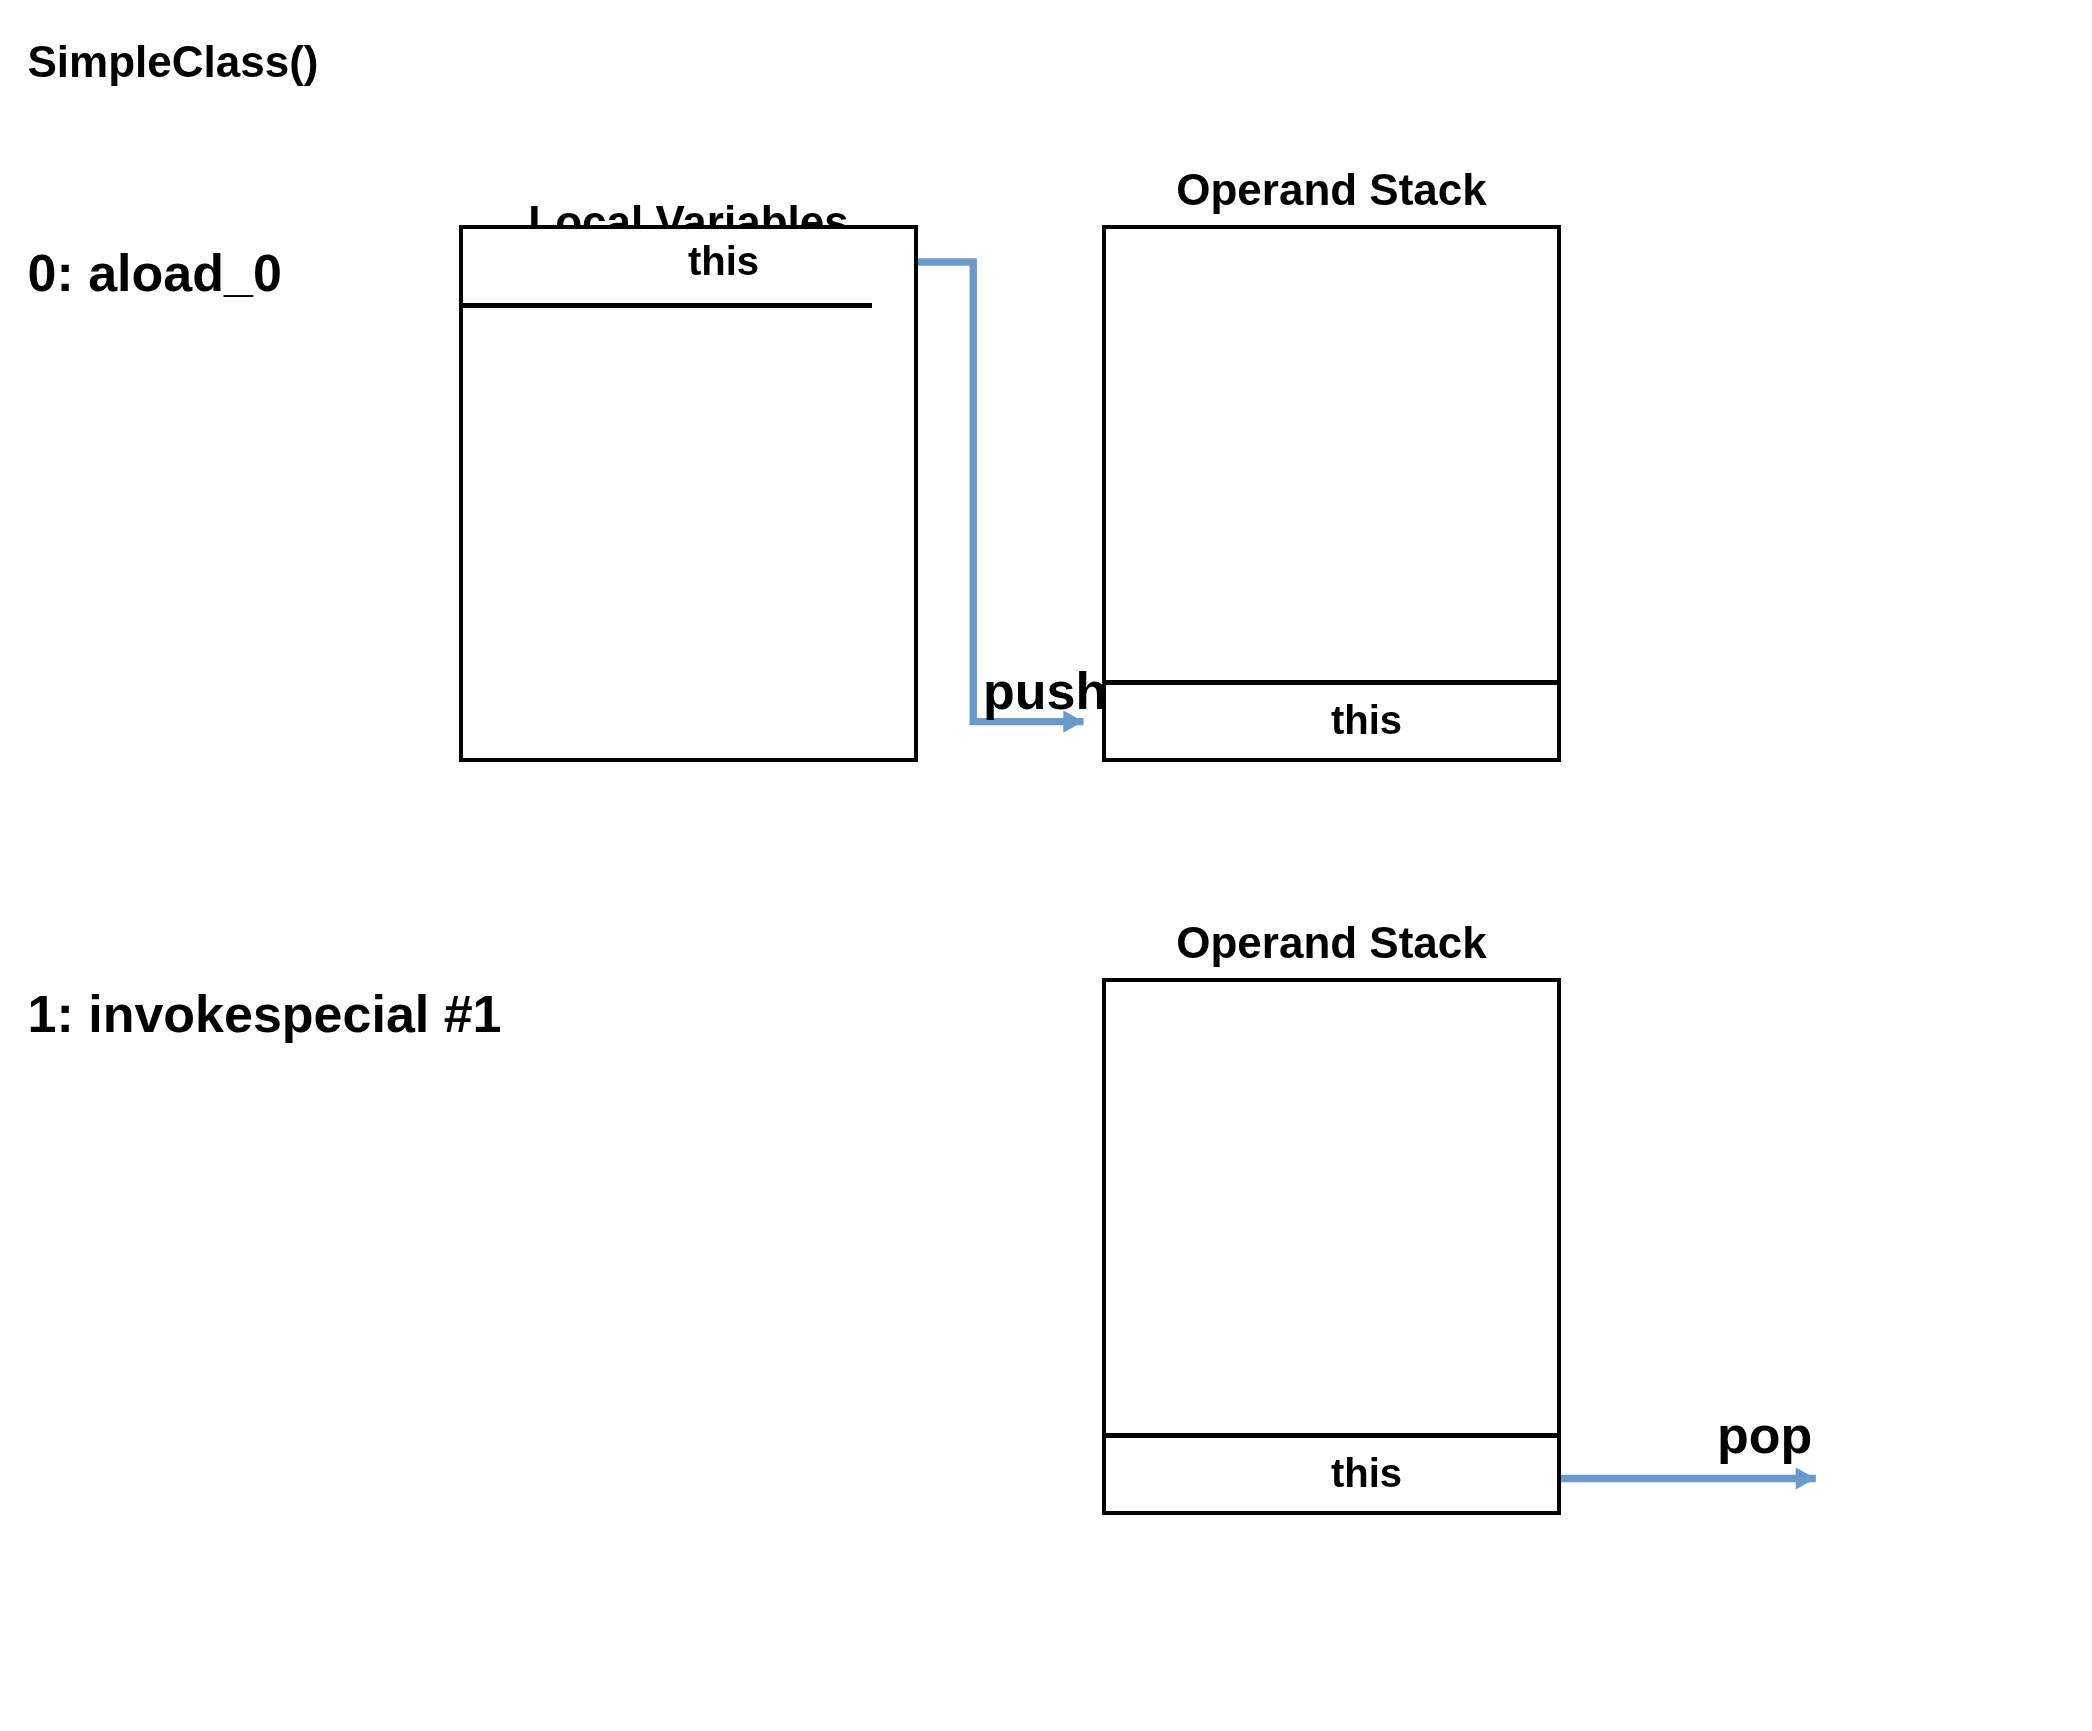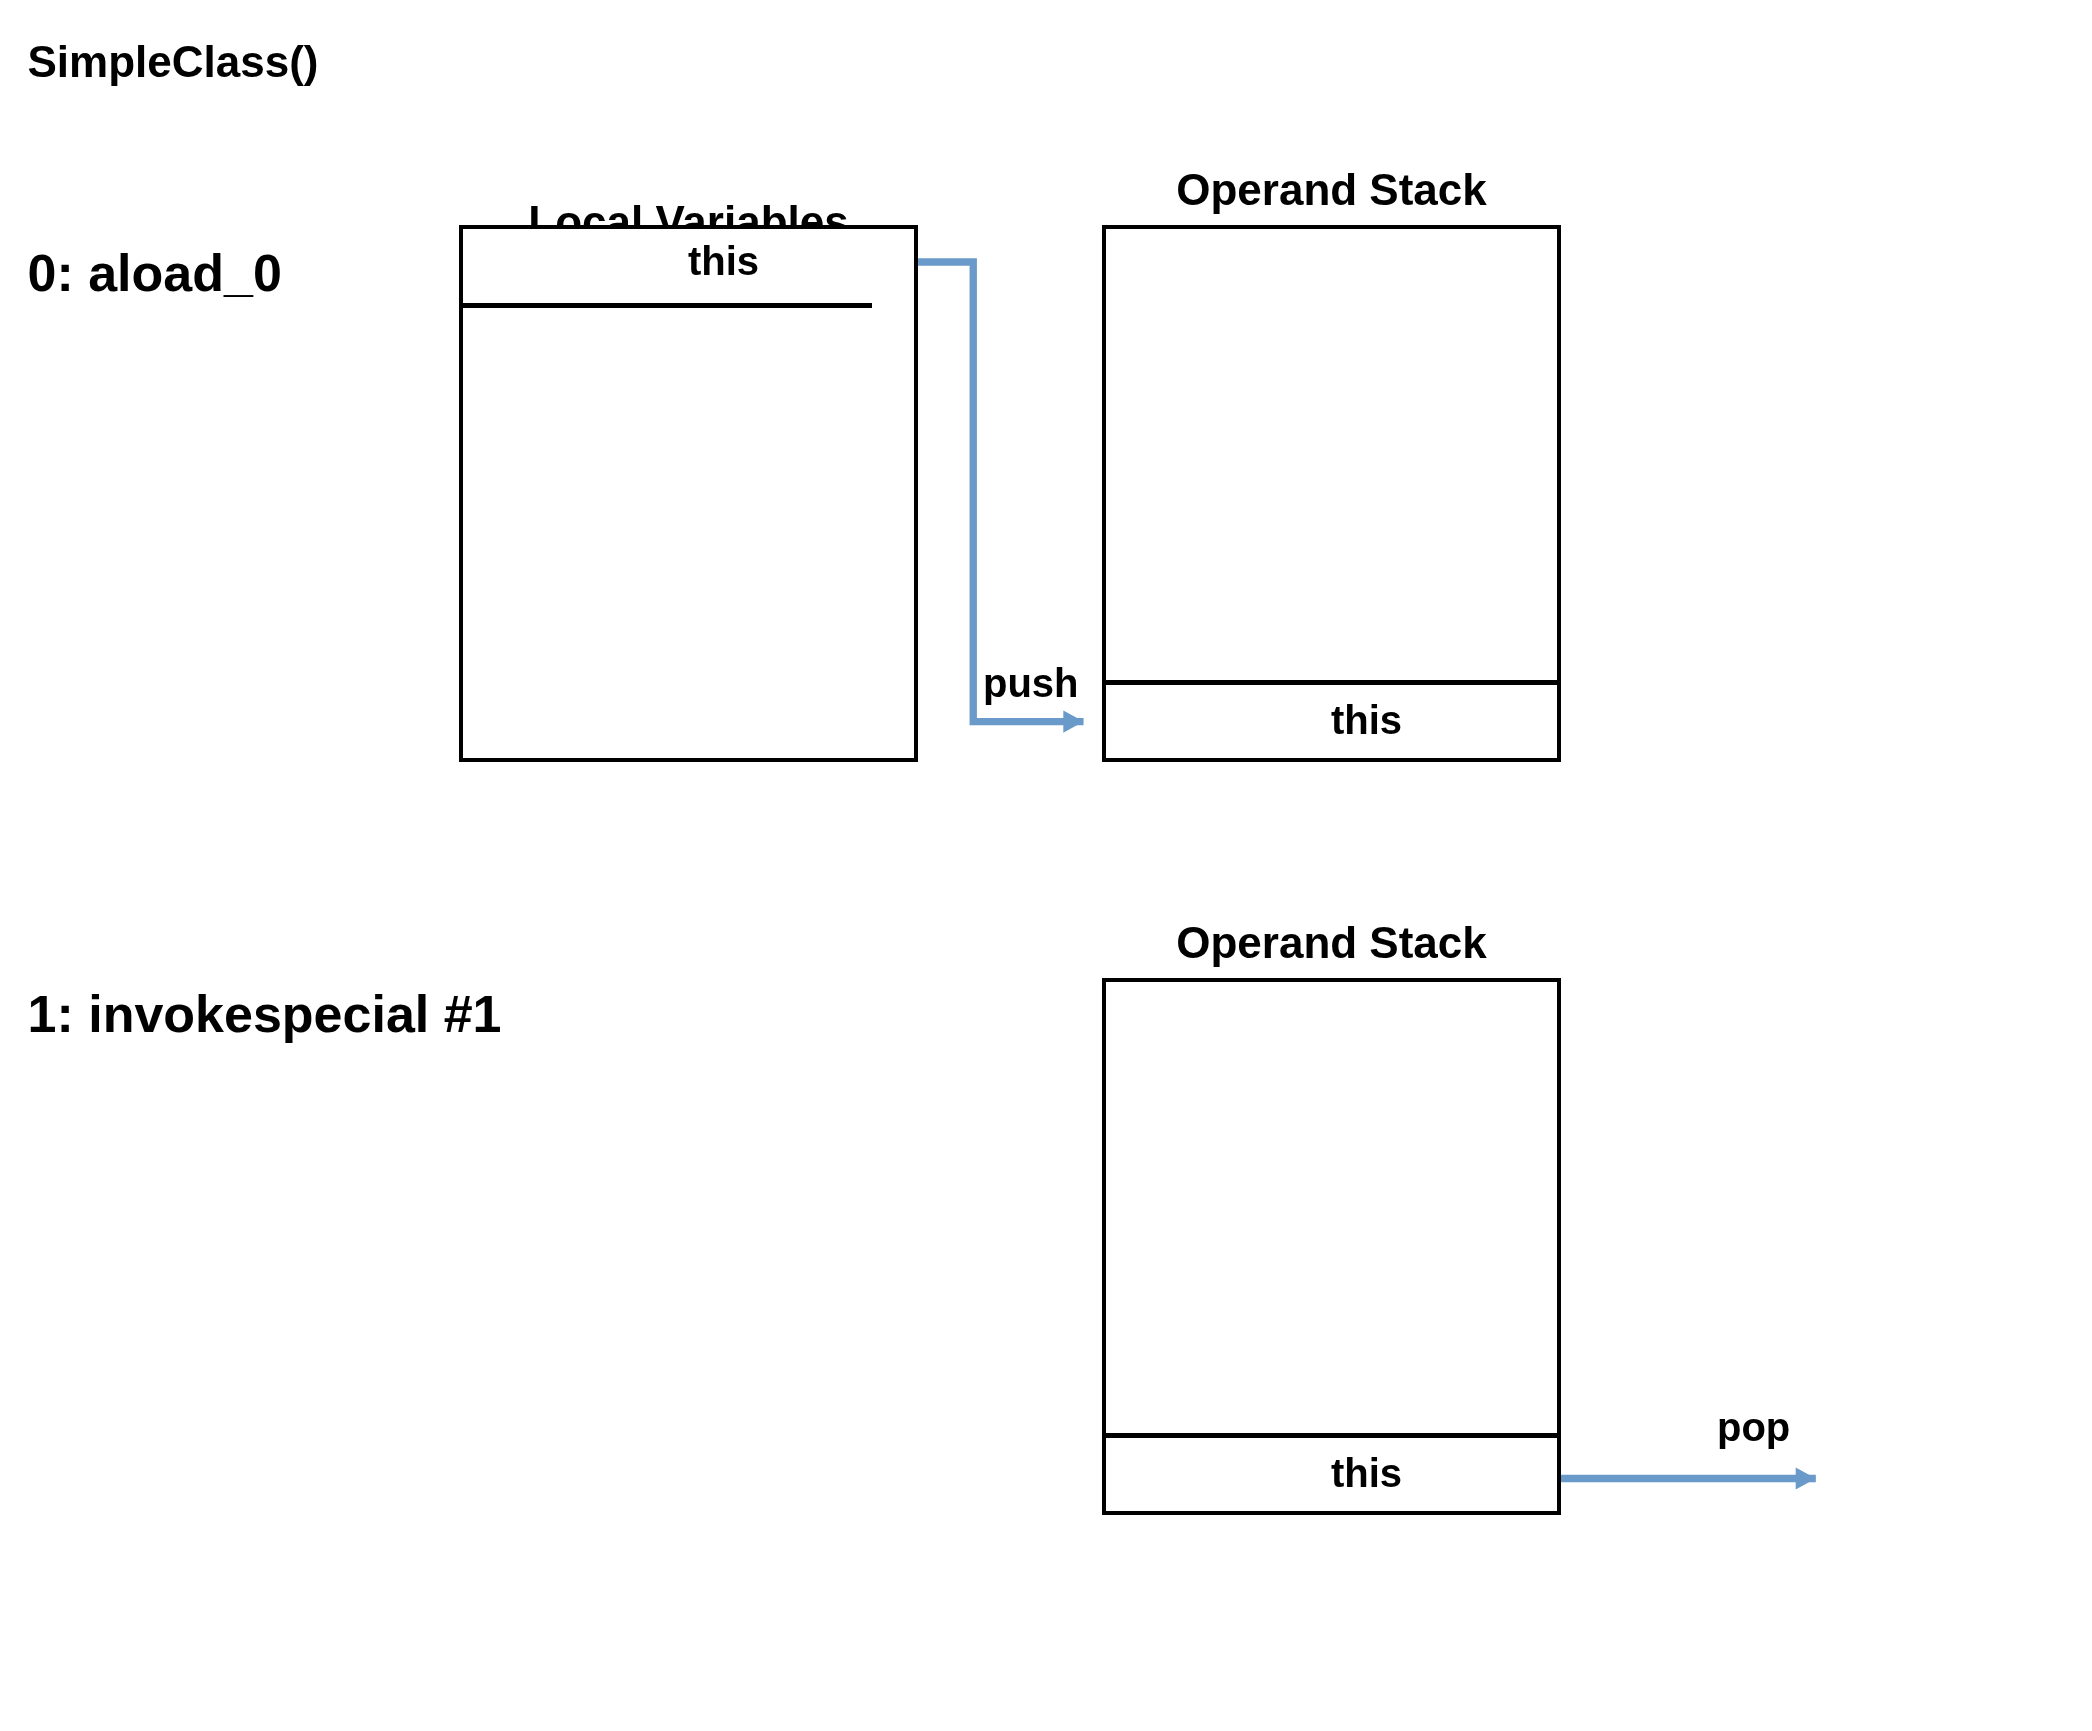--- a/index.html
+++ b/index.html
@@ -47,21 +47,21 @@
     margin-left: 35px;
   }
   .hline {
     position: absolute;
     background: #000;
     height: 4.6px;
   }
   .arrow-label {
     position: absolute;
     font-weight: bold;
-    font-size: 40px;
+    font-size: 52px;
     color: #000;
   }
   svg.arrow {
     position: absolute;
     overflow: visible;
   }
 </style>
 </head>
 <body>
 

